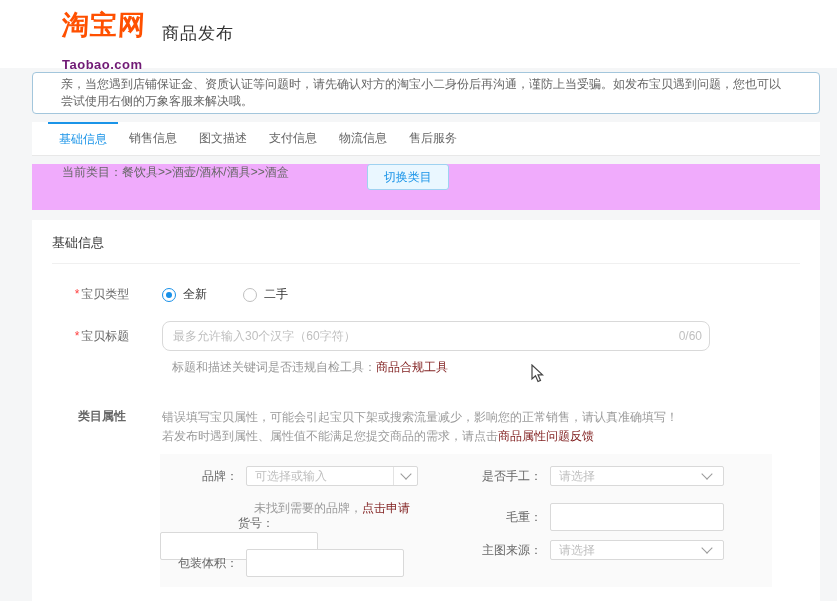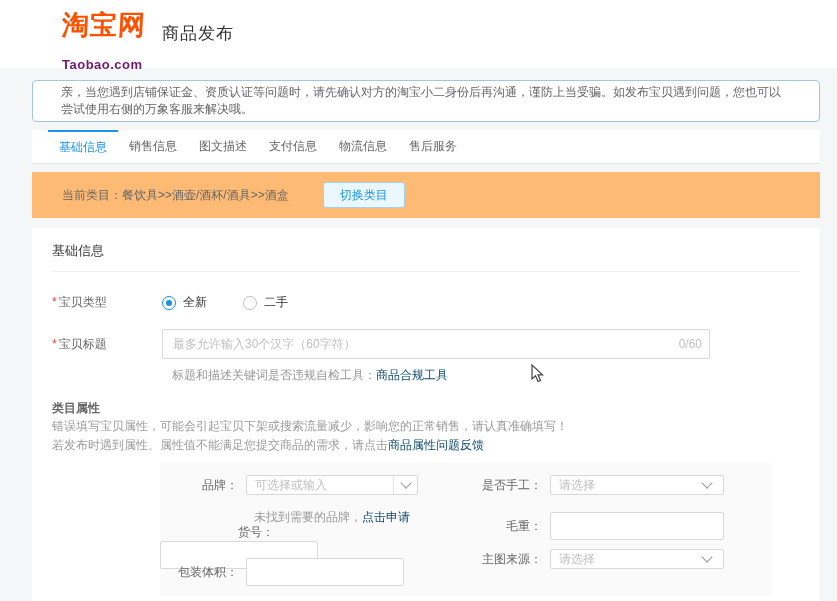--- a/index.html
+++ b/index.html
@@ -10,58 +10,58 @@
   }
   
   .header { background:#fff; height:68px; padding:12px 0 0 62px; display:flex; align-items:flex-start; }
   .logo { display:flex; flex-direction:column; line-height:1; }
   .logo-cn { color:#ff5000; font-size:27px; font-weight:bold; letter-spacing:1px; transform:skewX(-3deg); }
   .logo-en { color:#701a75; font-size:13px; font-weight:bold; margin-top:19px; letter-spacing:.5px; }
   .page-title { font-size:17px; color:#333; margin:10px 0 0 16px; letter-spacing:1px; }
   
   .container { width:788px; margin:0 auto 0 32px; }
   
-  .notice { margin-top:12px; background:#fff; border:1px solid #a3c6dc; border-radius:4px;
+  .notice { margin-top:4px; background:#fff; border:1px solid #a3c6dc; border-radius:4px;
             height:42px; display:flex; align-items:center; padding:0 28px; color:#666; }
   
   .tabs { margin-top:8px; background:#fff; height:34px; display:flex; padding-left:16px;
           border-bottom:1px solid #e8e8e8; }
   .tab { width:70px; height:34px; line-height:32px; text-align:center; color:#666; cursor:pointer; }
   .tab.active { color:#1a94e8; border-top:2px solid #1a94e8; line-height:30px; }
   
-  .category-bar { margin-top:8px; background:#fdba74; height:46px; display:flex; align-items:center;
-                  padding-left:30px; color:#666; }
+  .category-bar { margin-top:8px; background:#f0abfc; height:46px; display:flex; align-items:flex-start;
+                  padding-left:30px; color:#666;gap:44px; }
   .switch-btn { margin-left:34px; background:#eaf7ff; border:1px solid #9fd2f1; color:#1a94e8;
                 border-radius:3px; height:26px; padding:0 16px; font-size:12px; cursor:pointer;
                 font-family:inherit; }
   
   .main-card { margin-top:10px; background:#fff; padding:14px 20px 40px 20px; min-height:400px; }
   .section-title { font-size:13px; color:#333; padding-bottom:11px; border-bottom:1px solid #f0f0f0; }
   .form-row { display:flex; align-items:center; }
-  .row-label { width:110px; text-align:left; color:#666; flex:none; padding-right:10px; }
+  .row-label { width:110px; text-align:center; color:#666; flex:none; padding-right:10px; }
   .req { color:#ff4040; margin-right:2px; }
   .row-type { margin-top:22px; }
   .row-title { margin-top:18px; }
   
   .radio { display:inline-flex; align-items:center; margin-right:36px; cursor:pointer;text-align:center; }
   .radio-dot { width:14px; height:14px; border-radius:50%; border:1px solid #bfbfbf; background:#fff;
                margin-right:7px; position:relative; flex:none; }
   .radio.checked .radio-dot { border-color:#1890e8; }
   .radio.checked .radio-dot:after { content:""; position:absolute; left:3px; top:3px; width:6px; height:6px;
                border-radius:50%; background:#1890e8; }
   
   .title-input-wrap { position:relative; width:548px; }
-  .title-input { width:548px; height:30px; border:1px solid #d9d9d9; border-radius:2px; padding:0 44px 0 10px;
+  .title-input { width:548px; height:30px; border:1px solid #d9d9d9; border-radius:8px; padding:0 44px 0 10px;
                  font-size:12px; color:#333; font-family:inherit; }
   .title-input::placeholder { color:#bfbfbf; }
   .char-counter { position:absolute; right:8px; top:8px; color:#c0c0c0; }
   .helper-line { margin:8px 0 0 120px; color:#999; }
-  a.link { color:#0c4a6e; text-decoration:none; cursor:pointer; }
-  
-  .row-attrs { margin-top:16px; display:flex; align-items:flex-start;flex-direction:column; }
+  a.link { color:#7f1d1d; text-decoration:none; cursor:pointer; }
+  
+  .row-attrs { margin-top:32px; display:flex; align-items:flex-start; }
   .row-attrs .row-label { color:#666; font-weight:bold; }
   .warning-text { color:#9b9b9b; line-height:1.6; }
   
   .attr-panel { position:relative; margin:8px 0 0 108px; width:612px; height:133px; background:#fafafa; }
   .fg { position:absolute; display:flex; align-items:center; }
   .fg-label { color:#666; text-align:right; padding-right:8px; flex:none; }
   .fg-label.w86 { width:86px; }
   .text-input { height:28px; border:1px solid #d9d9d9; border-radius:2px; background:#fff;
                 padding:0 8px; font-size:12px; font-family:inherit; color:#333; }
   .text-input::placeholder { color:#bfbfbf; }

